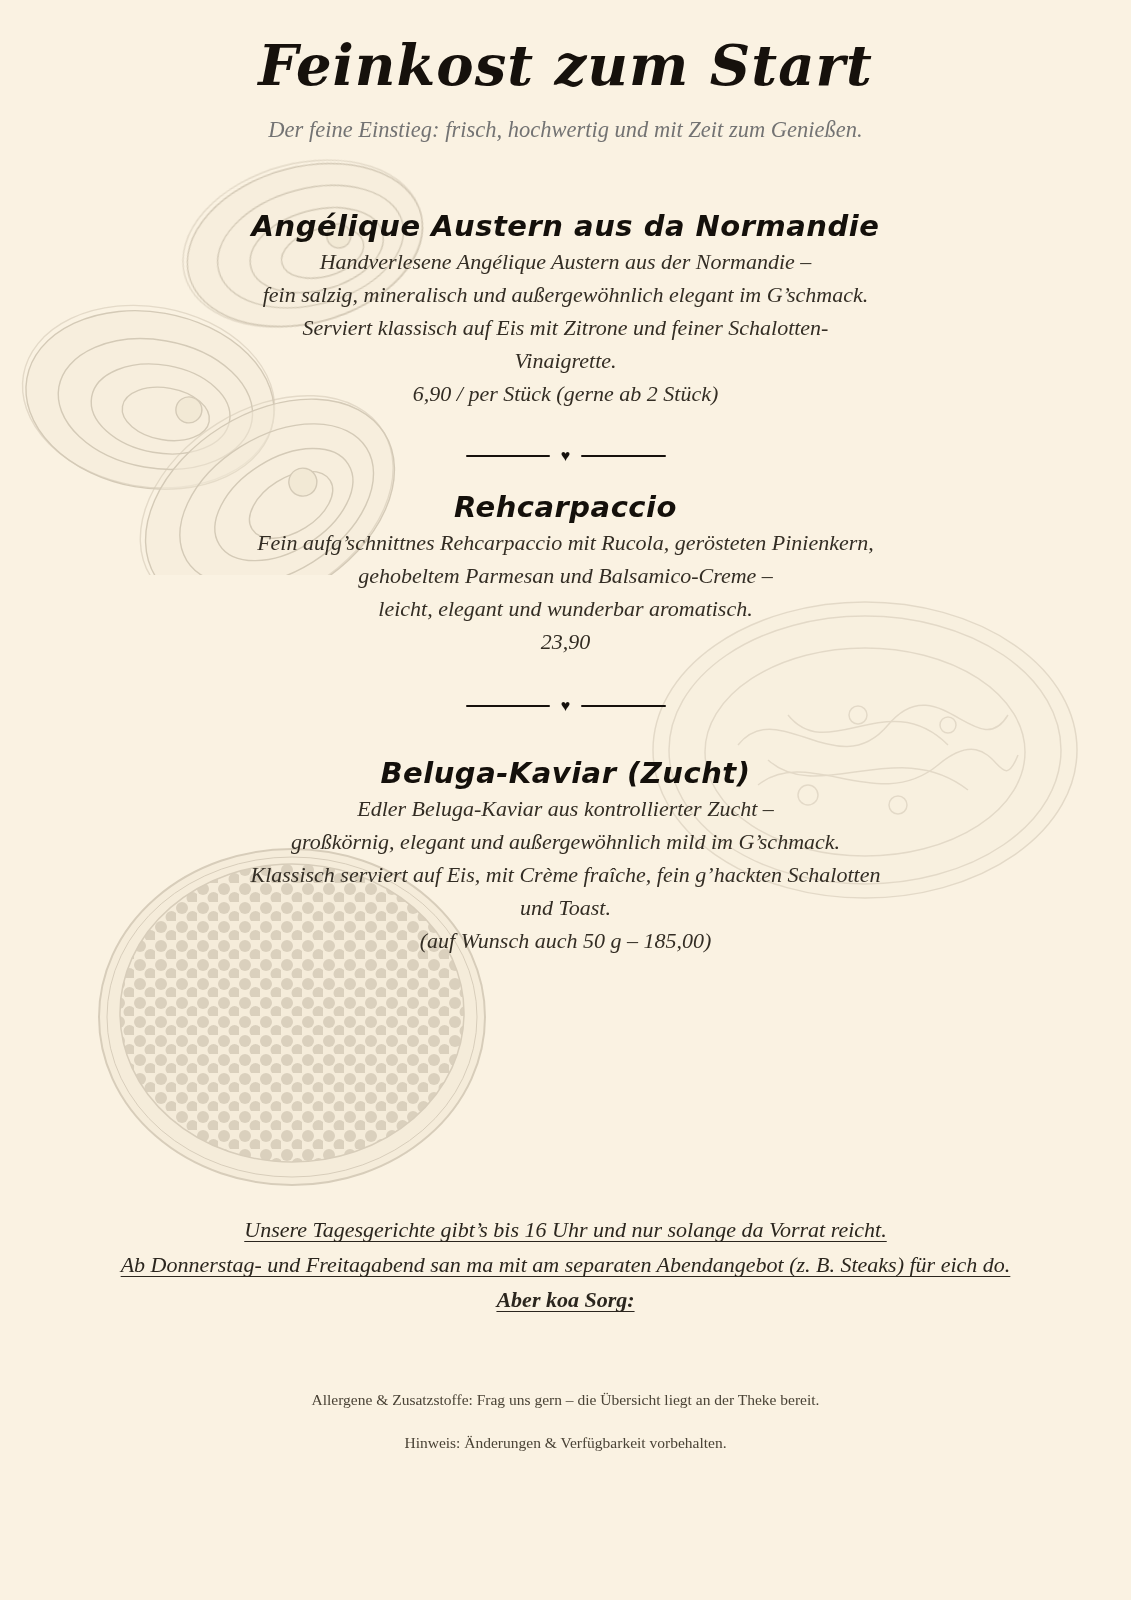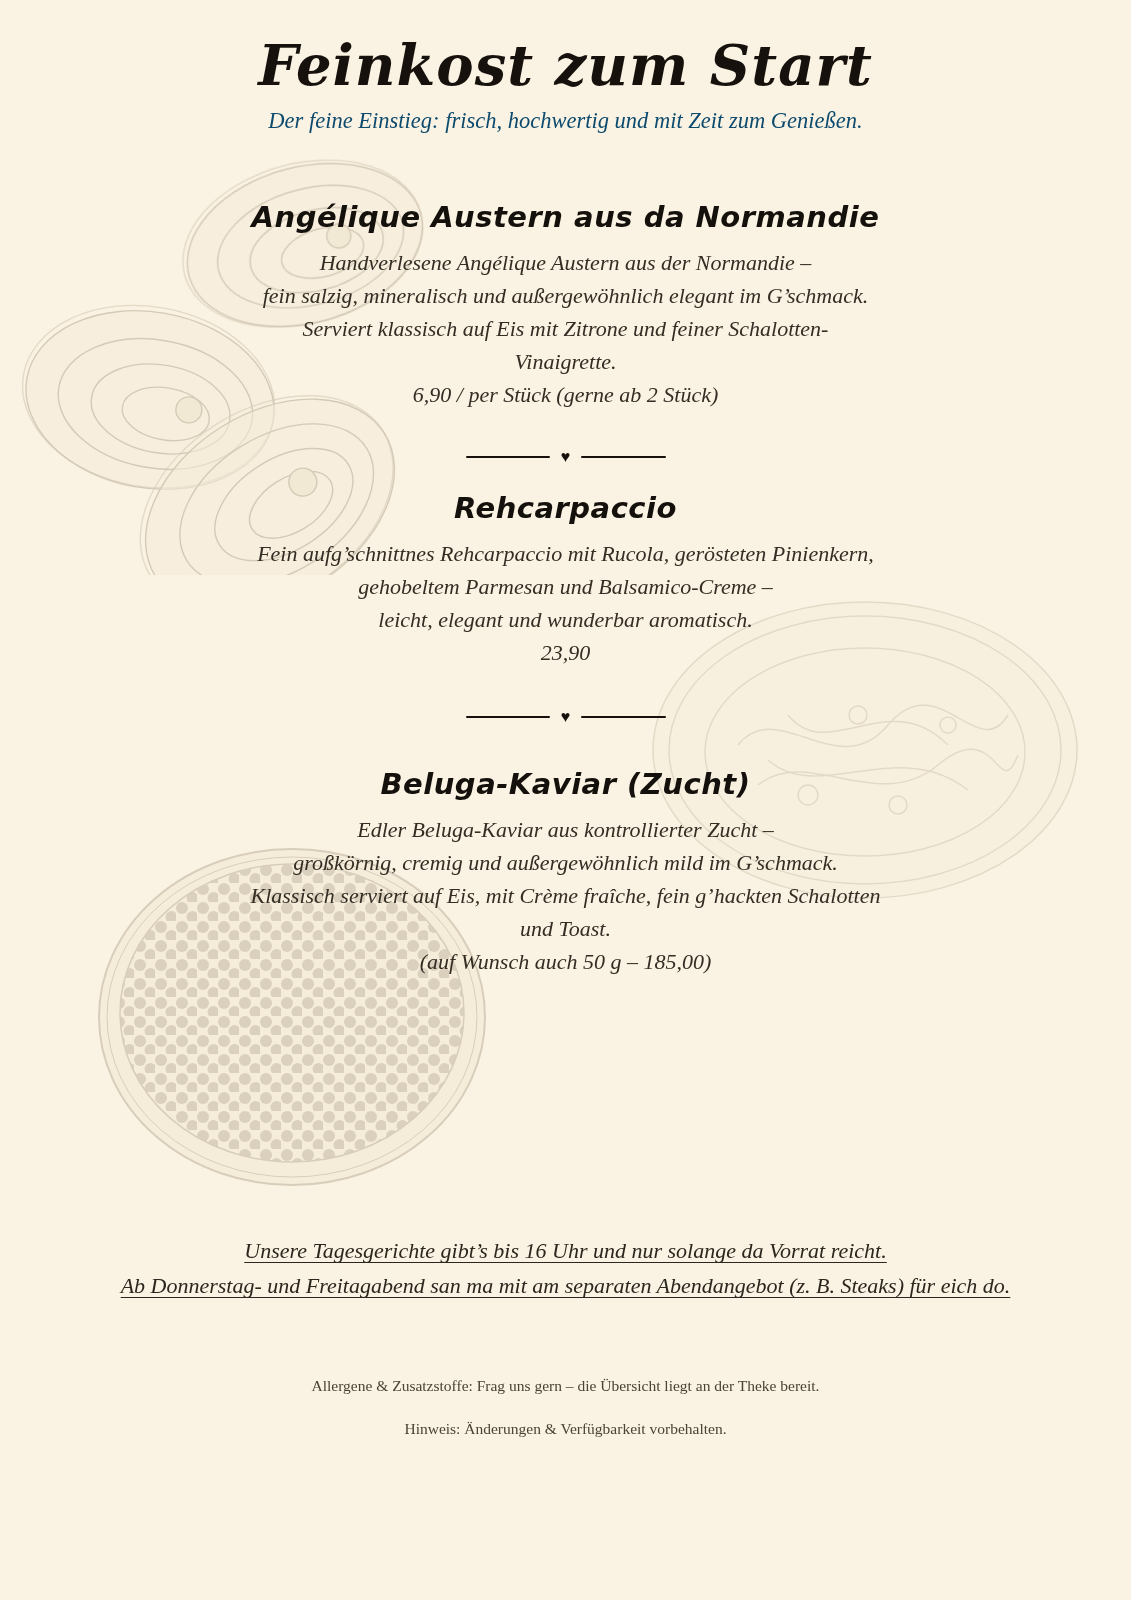--- a/index.html
+++ b/index.html
@@ -23,39 +23,39 @@
     padding-top: 32px;
     font-family: "DejaVu Serif", serif;
     font-style: italic;
     font-weight: 700;
     font-size: 56px;
     line-height: 1.2;
     letter-spacing: 1px;
     color: #16110c;
   }
   .menu-subtitle {
-    margin-top: 6px;
+    margin-top: 15px;
     font-style: italic;
     font-size: 22.5px;
     line-height: 31px;
-    color: #0c4a6e;
+    color: #737373;
   }
   .item-name {
     font-family: "DejaVu Sans", sans-serif;
     font-weight: 800;
     font-style: italic;
     font-size: 29px;
     line-height: 38px;
     letter-spacing: 0.5px;
     color: #14100b;
   }
   .mt-h1 { margin-top: 62px; }
   .mt-h  { margin-top: 24px; }
   .mt-h3 { margin-top: 40px; }
-  .item-desc { margin-top: 10px; }
+  .item-desc { }
   .item-desc div {
     font-style: italic;
     font-size: 22px;
     line-height: 33px;
     color: #332d24;
   }
   .divider {
     width: 200px;
     margin: 38px auto 0;
     display: flex;
@@ -184,30 +184,31 @@
   <div class="divider second">
     <span class="line"></span>
     <span class="heart">♥</span>
     <span class="line"></span>
   </div>
 
   <div>
     <div class="item-name mt-h3">Beluga-Kaviar (Zucht)</div>
     <div class="item-desc">
       <div>Edler Beluga-Kaviar aus kontrollierter Zucht –</div>
-      <div>großkörnig, cremig und außergewöhnlich mild im G’schmack.</div>
+      <div>großkörnig, elegant und außergewöhnlich mild im G’schmack.</div>
       <div>Klassisch serviert auf Eis, mit Crème fraîche, fein g’hackten Schalotten</div>
       <div>und Toast.</div>
       <div>(auf Wunsch auch 50 g – 185,00)</div>
     </div>
   </div>
 
   <div class="notes">
     <div>Unsere Tagesgerichte gibt’s bis 16 Uhr und nur solange da Vorrat reicht.</div>
     <div>Ab Donnerstag- und Freitagabend san ma mit am separaten Abendangebot (z. B. Steaks) für eich do.</div>
+    <div class="emphasis">Aber koa Sorg:</div>
   </div>
 
   <div class="footer">
     <div>Allergene &amp; Zusatzstoffe: Frag uns gern – die Übersicht liegt an der Theke bereit.</div>
     <div>Hinweis: Änderungen &amp; Verfügbarkeit vorbehalten.</div>
   </div>
 
 </div>
 
 </body></html>

